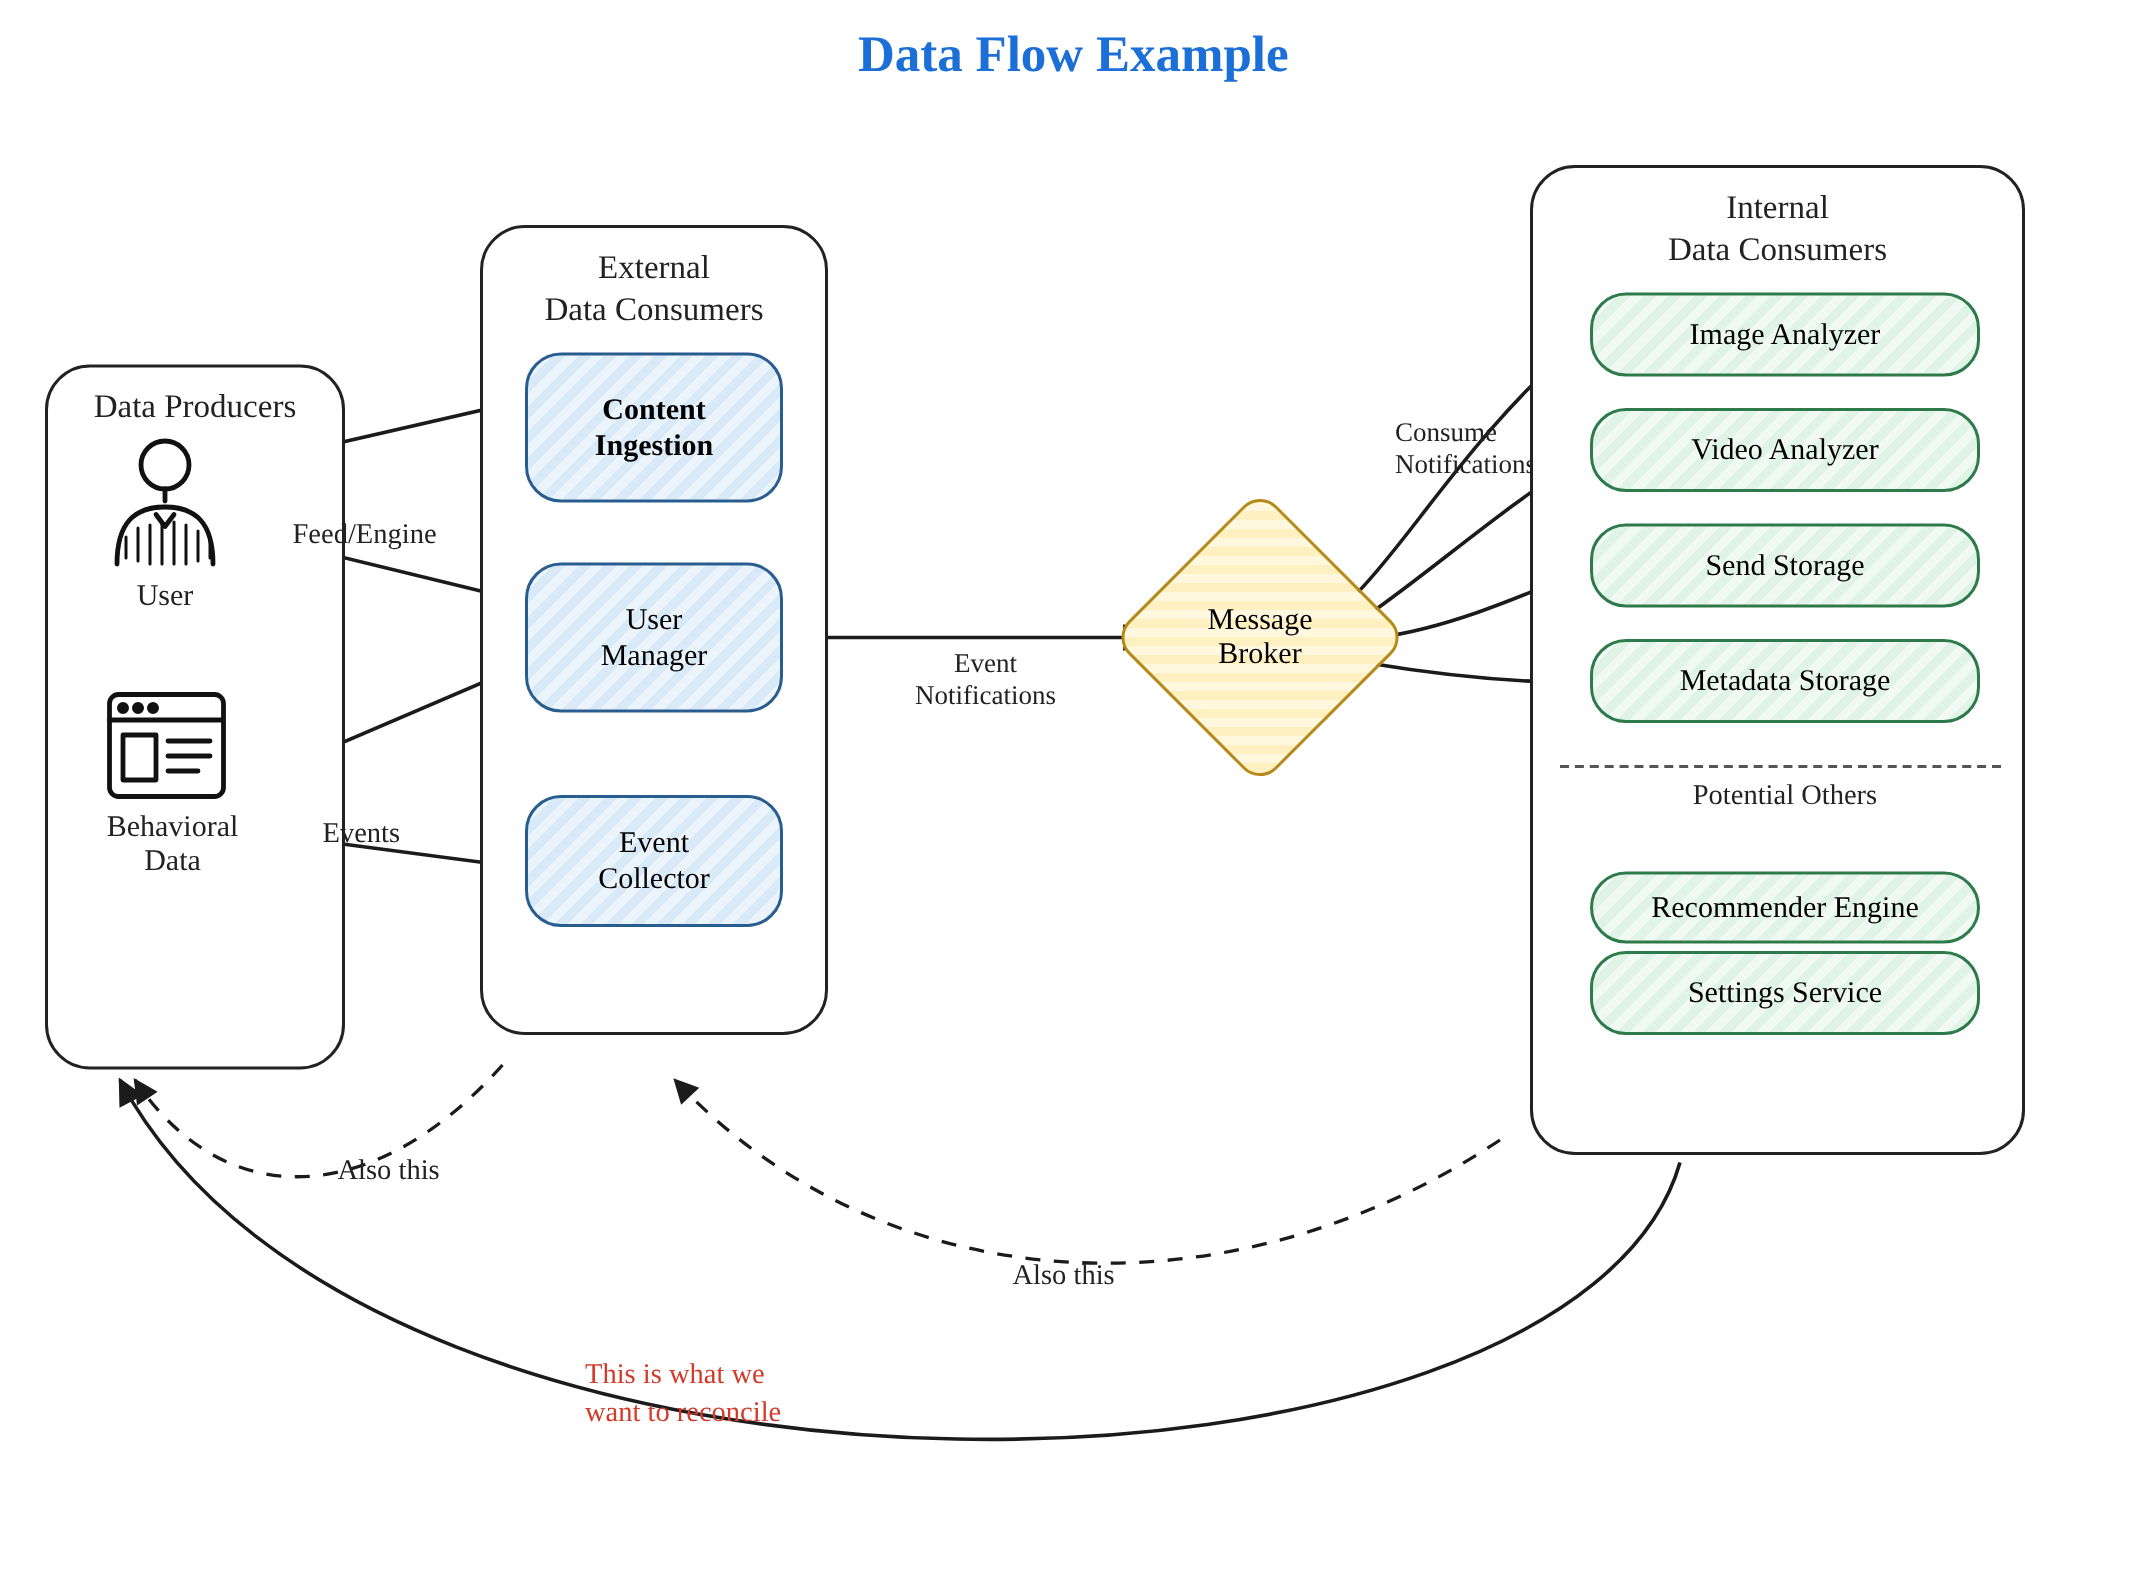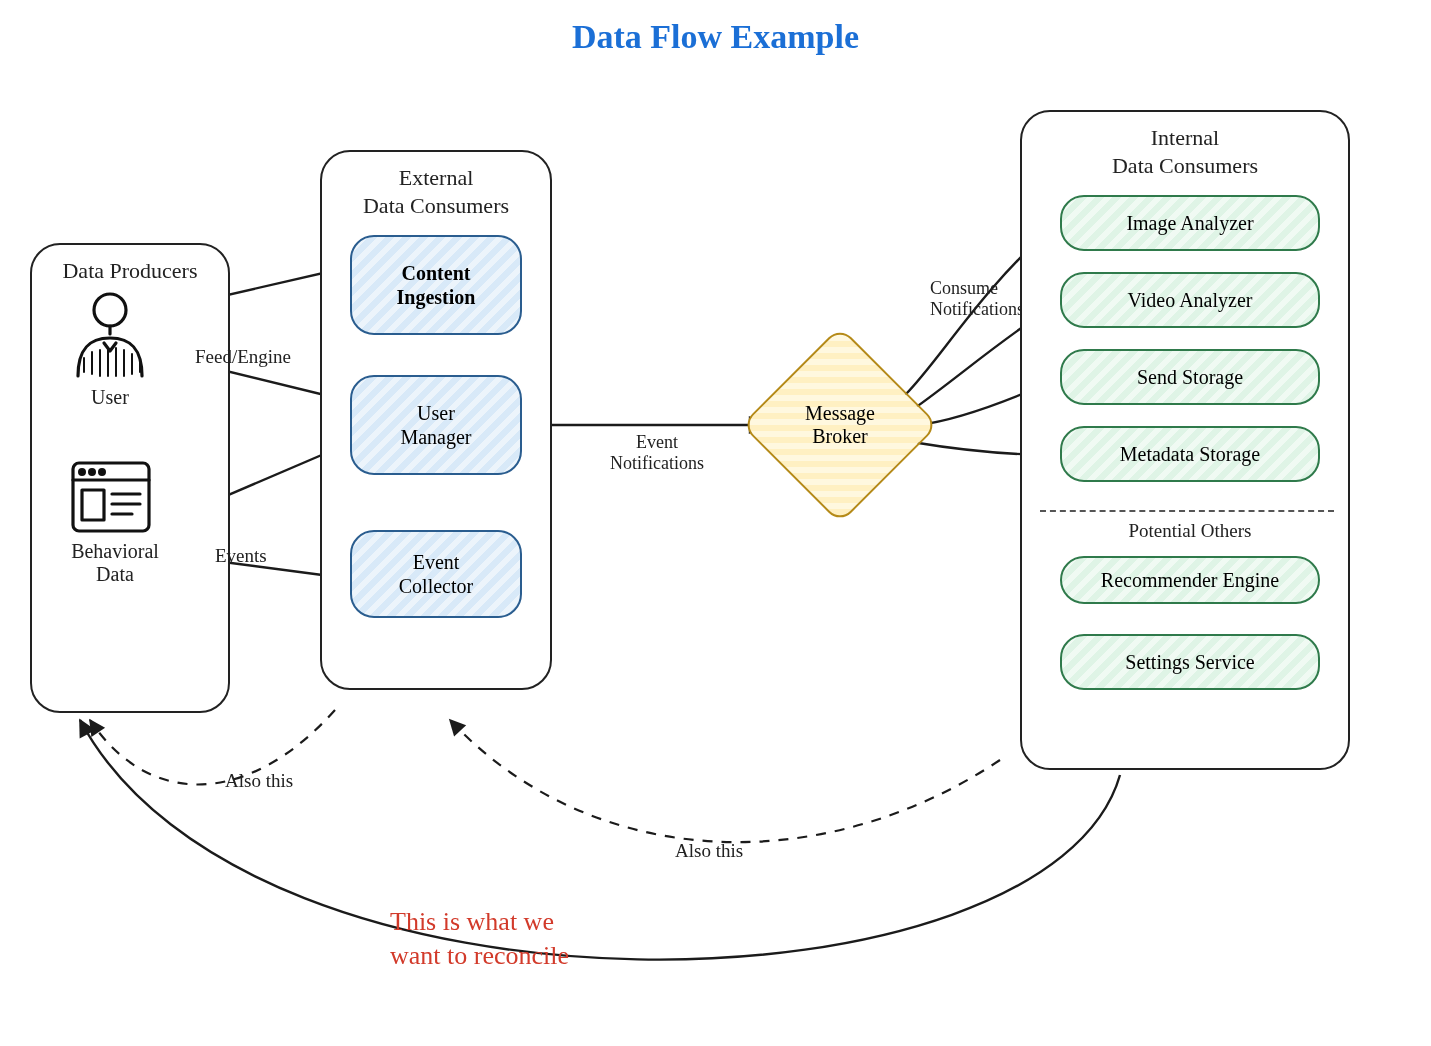--- a/index.html
+++ b/index.html
@@ -7,21 +7,21 @@
   svg.wires{position:absolute;inset:0;width:1431px;height:1046px;pointer-events:none;}
   .title{position:absolute;left:0;right:0;top:18px;text-align:center;font-size:34px;color:#1b6fd6;font-weight:600;}
   .panel{position:absolute;border:2.5px solid #222;border-radius:30px;background:#fff;box-sizing:border-box;}
   .panel-title{text-align:center;font-size:22px;color:#222;padding:12px 10px 4px;line-height:1.25;}
   .node{position:absolute;border:2px solid #234;border-radius:24px;box-sizing:border-box;display:flex;align-items:center;justify-content:center;text-align:center;font-size:20px;padding:6px 10px;line-height:1.2;}
   .node.blue{background:repeating-linear-gradient(135deg,#d8e9f8 0 6px,#ecf4fb 6px 12px);border-color:#2a5d8f;}
   .node.green{background:repeating-linear-gradient(135deg,#dff4e6 0 6px,#f0faf3 6px 12px);border-color:#2f7a4b;}
   .sep{position:absolute;border-top:2px dashed #555;}
   .lbl{position:absolute;font-size:19px;color:#222;white-space:nowrap;}
   .lbl.small{font-size:18px;}
-  .red{color:#d23a2a;font-size:26px;line-height:1.3;}
+  .red{color:#d23a2a;font-size:19px;line-height:1.3;}
   .caption{position:absolute;text-align:center;font-size:20px;color:#222;}
   .diamond{position:absolute;width:140px;height:140px;}
   .diamond .shape{position:absolute;inset:0;transform:rotate(45deg);border:2.5px solid #b58a18;border-radius:16px;background:repeating-linear-gradient(135deg,#fff0c2 0 6px,#fff8df 6px 12px);}
   .diamond .txt{position:absolute;inset:0;display:flex;align-items:center;justify-content:center;text-align:center;font-size:20px;line-height:1.15;}
   .icon{position:absolute;}
 </style>
 </head>
 <body>
 
 <div class="stage">
@@ -119,21 +119,21 @@
 Data Consumers</div>
   </div>
   <div class="node green" style="left:1060px;top:195px;width:260px;height:56px;">Image Analyzer</div>
   <div class="node green" style="left:1060px;top:272px;width:260px;height:56px;">Video Analyzer</div>
   <div class="node green" style="left:1060px;top:349px;width:260px;height:56px;">Send Storage</div>
   <div class="node green" style="left:1060px;top:426px;width:260px;height:56px;">Metadata Storage</div>
 
   <div class="sep" style="left:1040px;top:510px;width:294px;"></div>
   <div class="caption" style="left:1060px;top:520px;width:260px;font-size:19px;">Potential Others</div>
 
-  <div class="node green" style="left:1060px;top:556px;width:260px;height:48px;">Recommender Engine</div>
+  <div class="node green" style="left:1060px;top:581px;width:260px;height:48px;">Recommender Engine</div>
   <div class="node green" style="left:1060px;top:634px;width:260px;height:56px;">Settings Service</div>
 
   <div class="lbl" style="left:225px;top:770px;">Also this</div>
   <div class="lbl" style="left:675px;top:840px;">Also this</div>
 
   <div class="lbl red" style="left:390px;top:905px;white-space:pre-line;">This is what we
 want to reconcile</div>
 
 </div>
 

